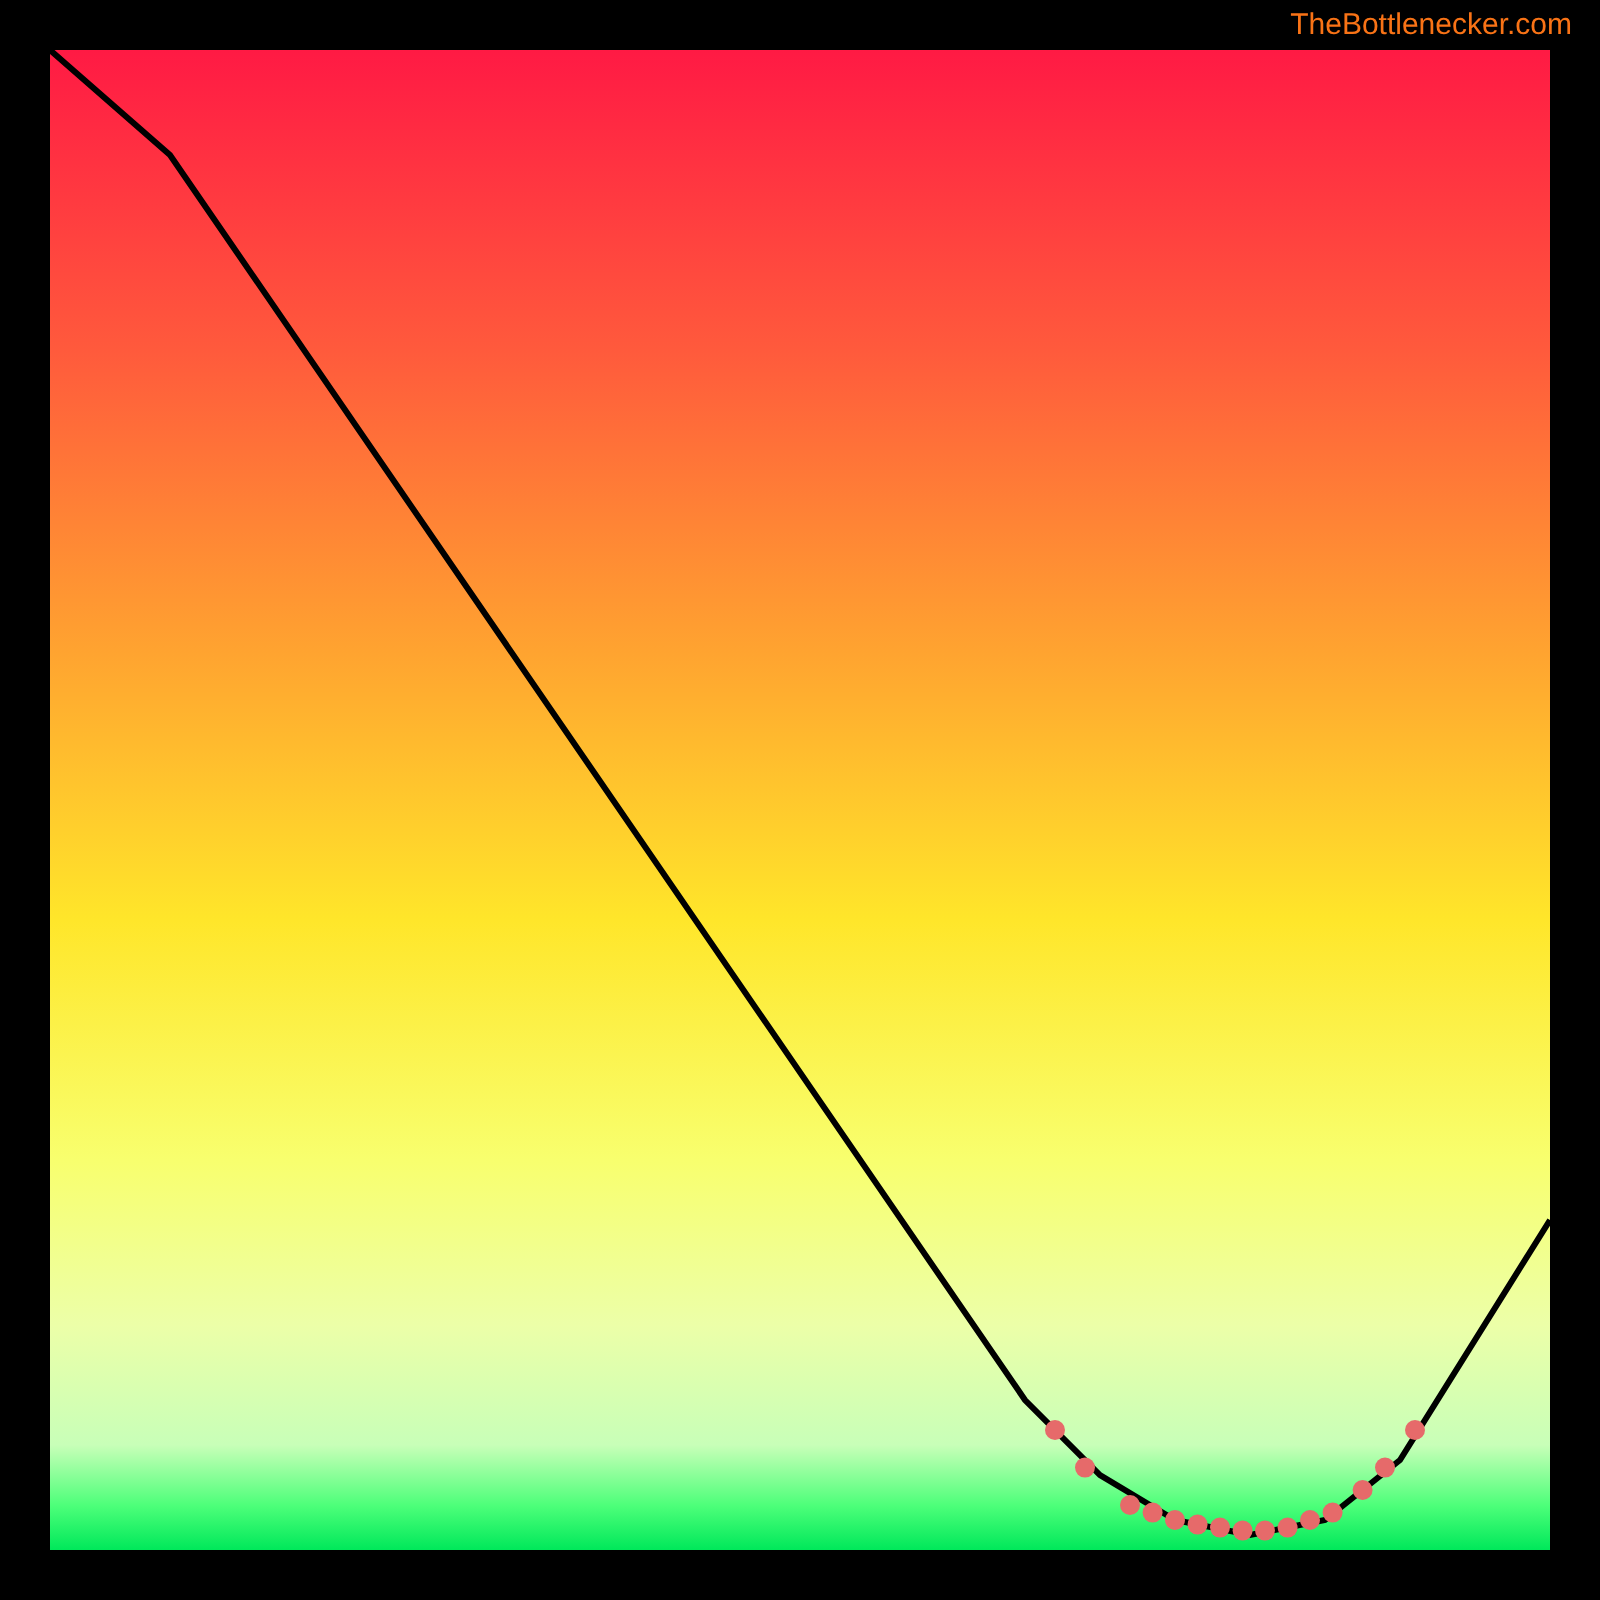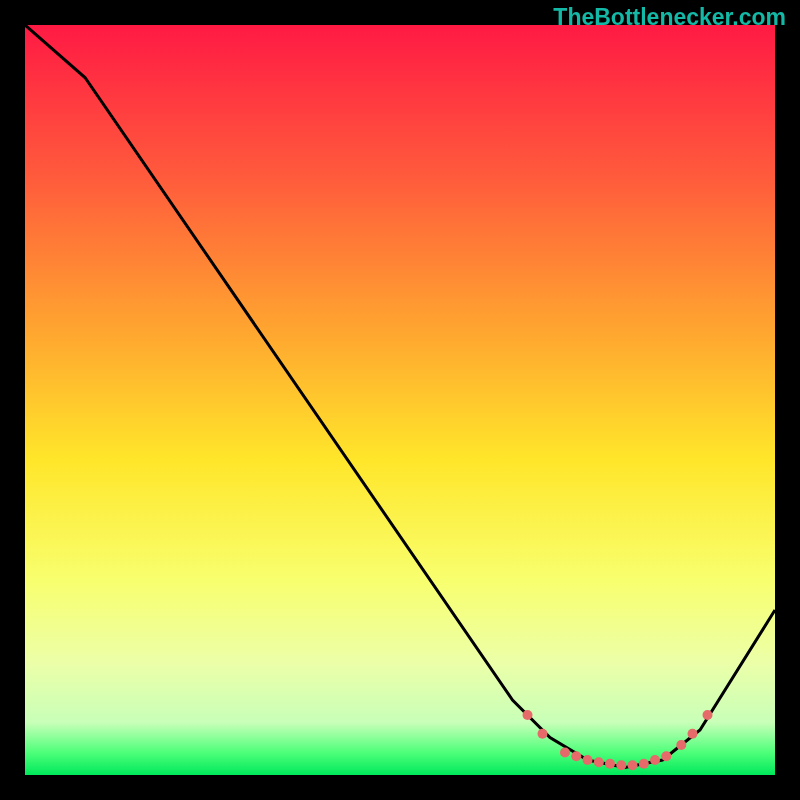--- a/index.html
+++ b/index.html
@@ -7,23 +7,23 @@
     width: 800px;
     height: 800px;
     background: #000;
     position: relative;
     font-family: Arial, sans-serif;
   }
   .watermark {
     position: absolute;
     top: 4px;
     right: 14px;
-    color: #14b8a6;
-    font-size: 23px;
-    font-weight: 700;
+    color: #f97316;
+    font-size: 15px;
+    font-weight: 400;
     z-index: 10;
   }
   .plot-area {
     position: absolute;
     top: 25px;
     left: 25px;
     width: 750px;
     height: 750px;
   }
   .plot-area svg {

